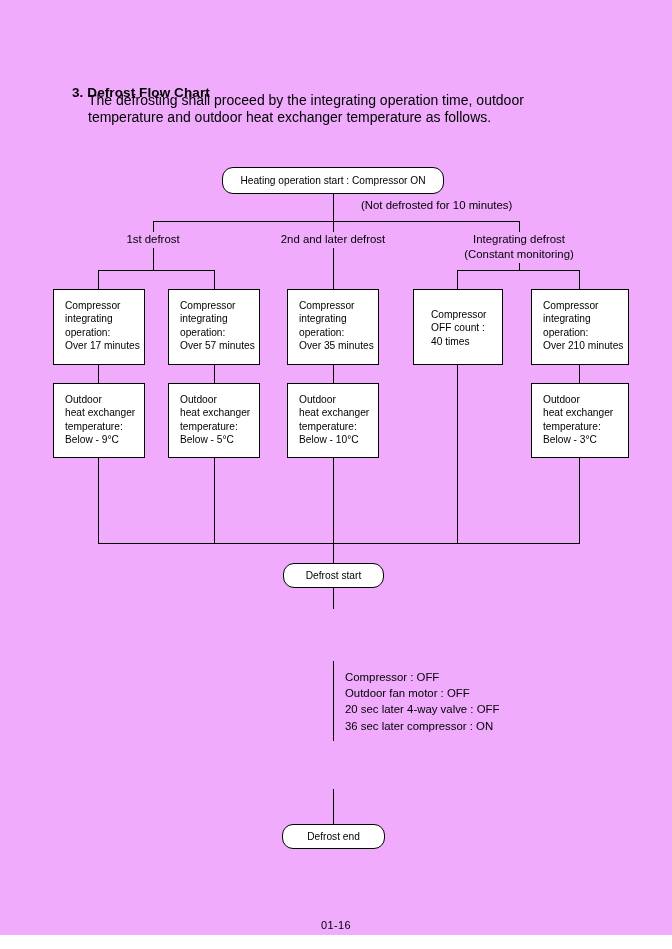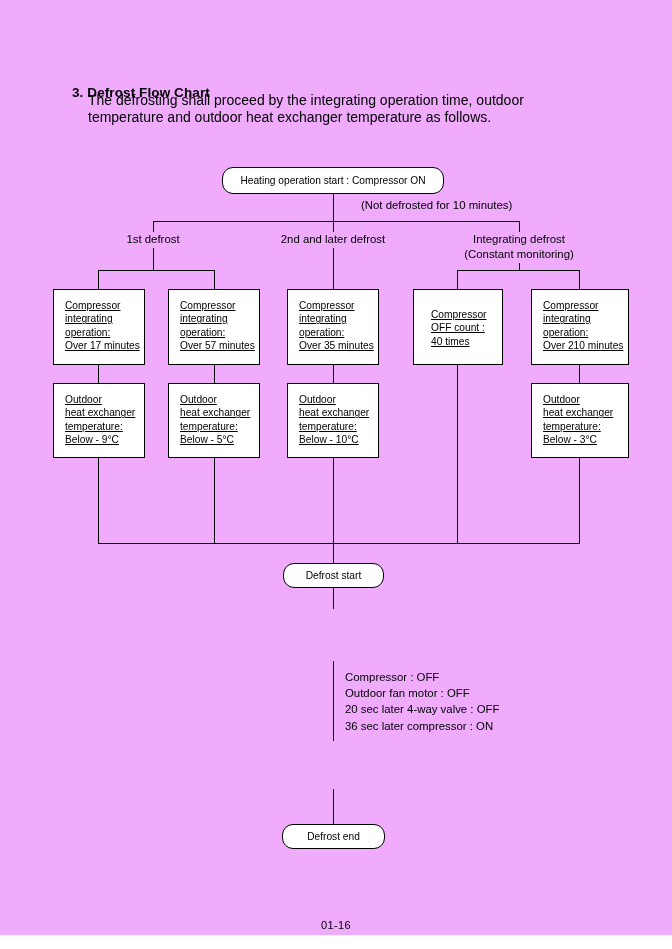--- a/index.html
+++ b/index.html
@@ -55,21 +55,20 @@
     display: flex;
     align-items: center;
     justify-content: center;
     text-align: center;
   }
   .node .txt {
     white-space: pre-line;
   }
   .node.pad {
     padding: 9px 0 0 11px;
-    text-decoration: underline;
   }
 
   
   .ln {
     position: absolute;
     background: #000000;
   }
   .vl { width: 1.3px; }
   .hl { height: 1.3px; }
 

